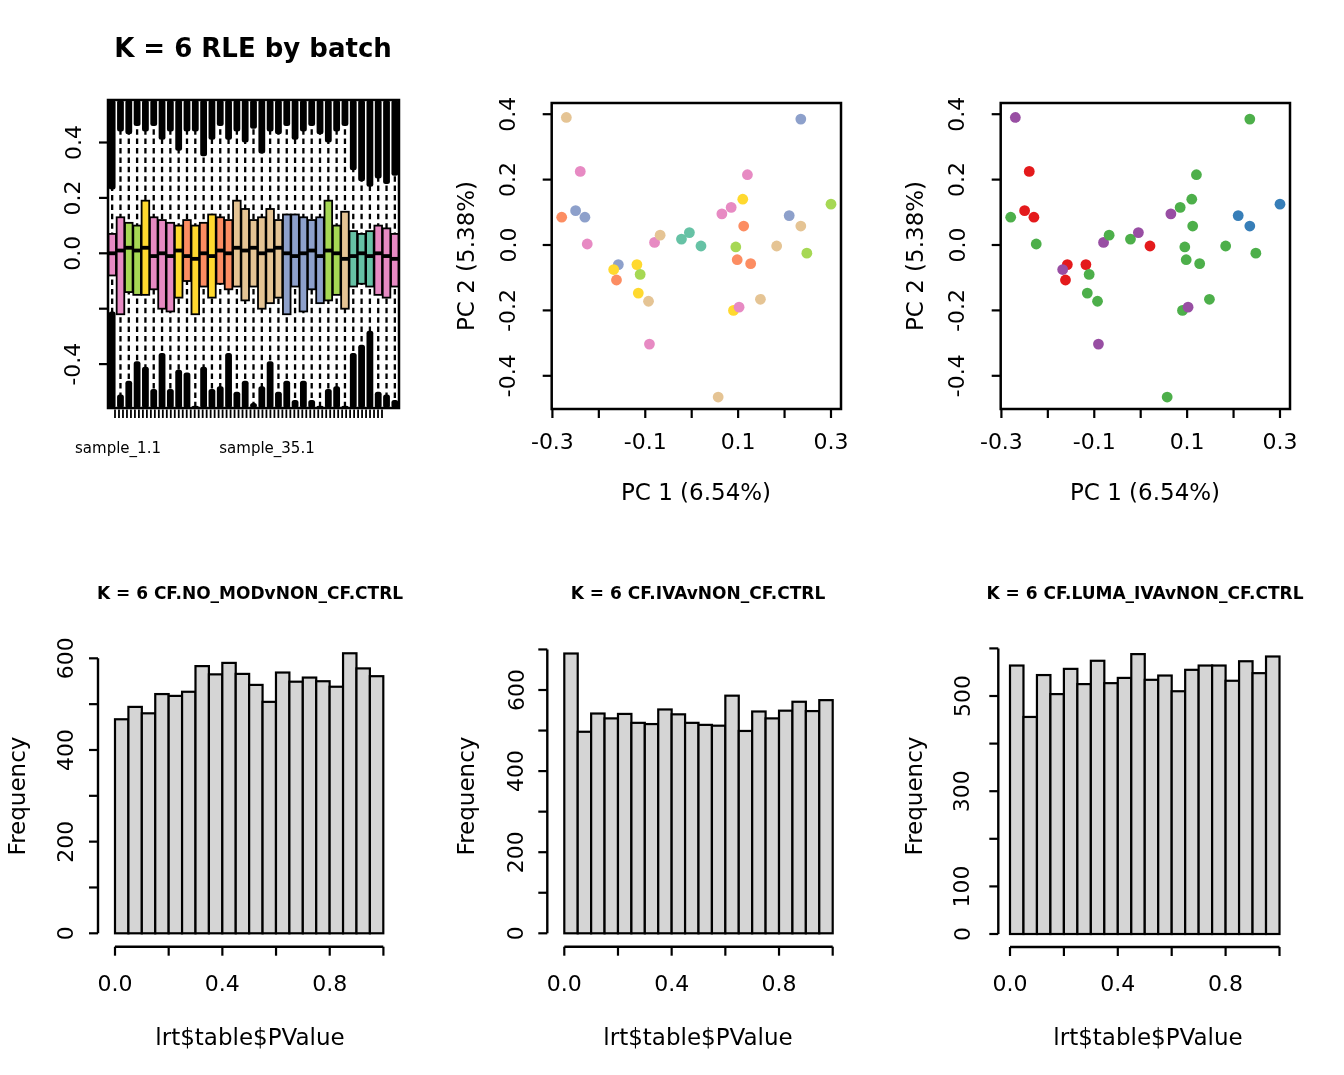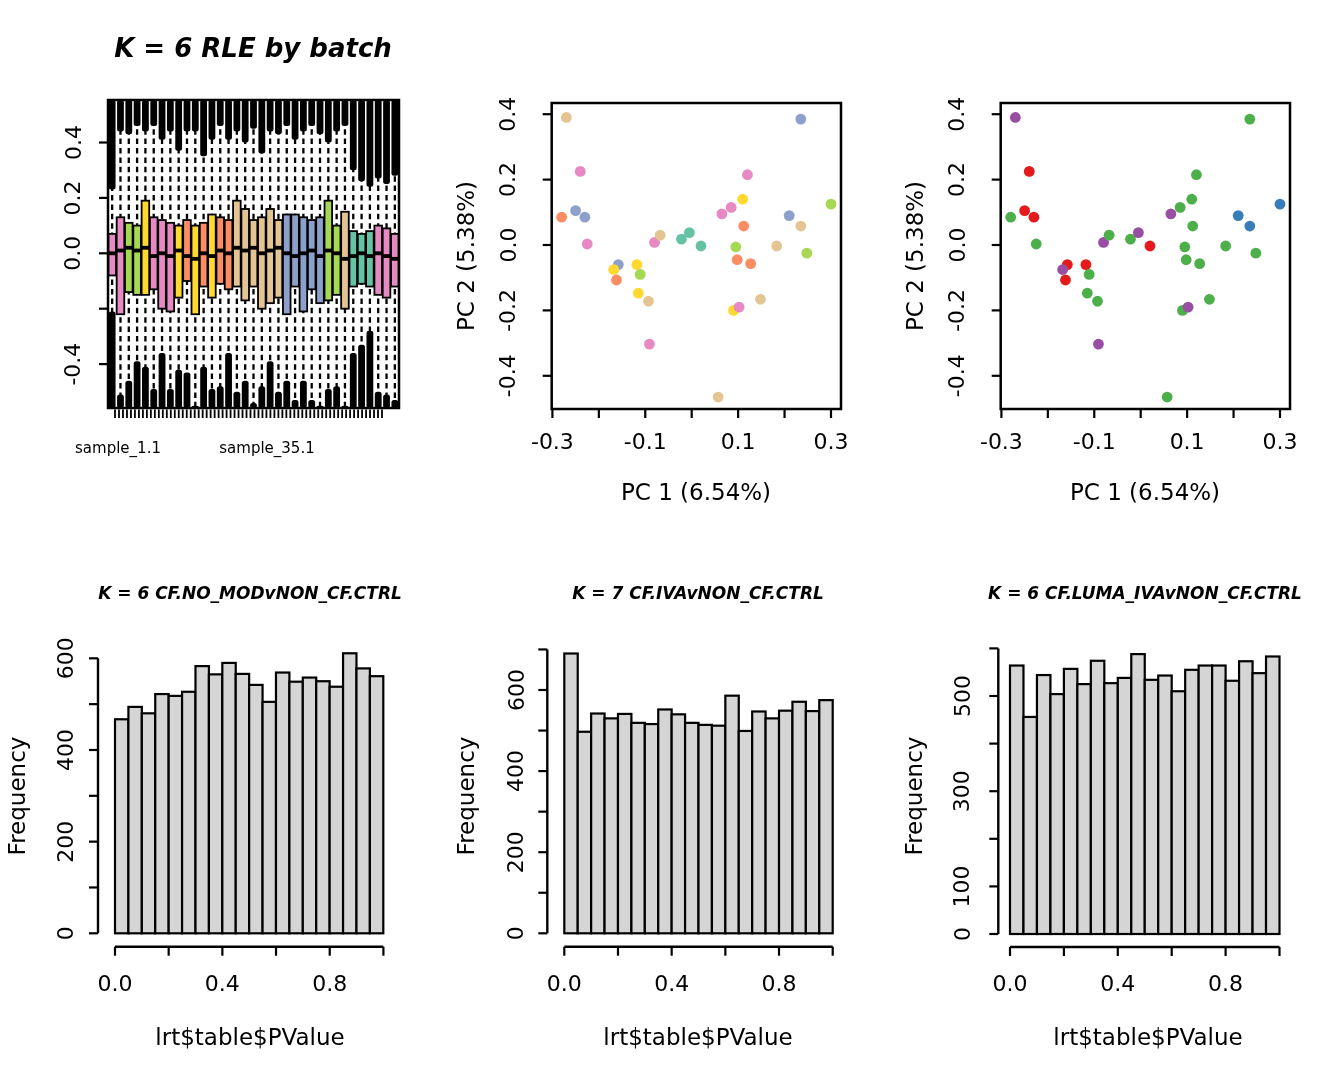--- a/index.html
+++ b/index.html
@@ -12,22 +12,22 @@
   }
   #fig{position:absolute;left:0;top:0;}
   .lbl{
     position:absolute;
     white-space:nowrap;
     color:#000;
     transform:translate(-50%,-50%);
     font-size:23px;
   }
   .lbl.vert{transform:translate(-50%,-50%) rotate(-90deg);}
-  .lbl.title-big{font-weight:bold;font-size:26px;font-style:italic;}
-  .lbl.title-small{font-weight:bold;font-size:17px;font-style:italic;}
+  .lbl.title-big{font-weight:bold;font-size:26px;}
+  .lbl.title-small{font-weight:bold;font-size:17px;}
   .lbl.samp{font-size:15px;}
 </style>
 </head>
 <body>
 
 <div id="fig-wrap">
   <svg id="fig" width="1344" height="1075" viewBox="0 0 1344 1075">
       <g>
         <line x1="112.15714285714286" y1="101" x2="112.15714285714286" y2="407" stroke="#000000" stroke-width="2.3" stroke-dasharray="5.5 3.9"></line>
         <line x1="120.47142857142858" y1="101" x2="120.47142857142858" y2="407" stroke="#000000" stroke-width="2.3" stroke-dasharray="5.5 3.9"></line>
@@ -536,21 +536,21 @@
         <text x="1117.8" y="991" text-anchor="middle" font-size="22" fill="#000000" font-family="&quot;DejaVu Sans&quot;,&quot;Liberation Sans&quot;,sans-serif">0.4</text>
         <line x1="1171.7" y1="947" x2="1171.7" y2="956" stroke="#000000" stroke-width="2.2"></line>
         <line x1="1225.6" y1="947" x2="1225.6" y2="956" stroke="#000000" stroke-width="2.2"></line>
         <text x="1225.6" y="991" text-anchor="middle" font-size="22" fill="#000000" font-family="&quot;DejaVu Sans&quot;,&quot;Liberation Sans&quot;,sans-serif">0.8</text>
         <line x1="1279.5" y1="947" x2="1279.5" y2="956" stroke="#000000" stroke-width="2.2"></line>
       </g>
     </svg>
 
   <div class="lbl title-big" style="left:253px;top:48px">K = 6 RLE by batch</div>
   <div class="lbl title-small" style="left:250px;top:593px">K = 6 CF.NO_MODvNON_CF.CTRL</div>
-  <div class="lbl title-small" style="left:698px;top:593px">K = 7 CF.IVAvNON_CF.CTRL</div>
+  <div class="lbl title-small" style="left:698px;top:593px">K = 6 CF.IVAvNON_CF.CTRL</div>
   <div class="lbl title-small" style="left:1145px;top:593px">K = 6 CF.LUMA_IVAvNON_CF.CTRL</div>
 
   <div class="lbl samp" style="left:118px;top:448px">sample_1.1</div>
   <div class="lbl samp" style="left:267px;top:448px">sample_35.1</div>
 
   <div class="lbl" style="left:696px;top:492px">PC 1 (6.54%)</div>
   <div class="lbl" style="left:1145px;top:492px">PC 1 (6.54%)</div>
   <div class="lbl vert" style="left:466px;top:256px">PC 2 (5.38%)</div>
   <div class="lbl vert" style="left:915px;top:256px">PC 2 (5.38%)</div>
 

